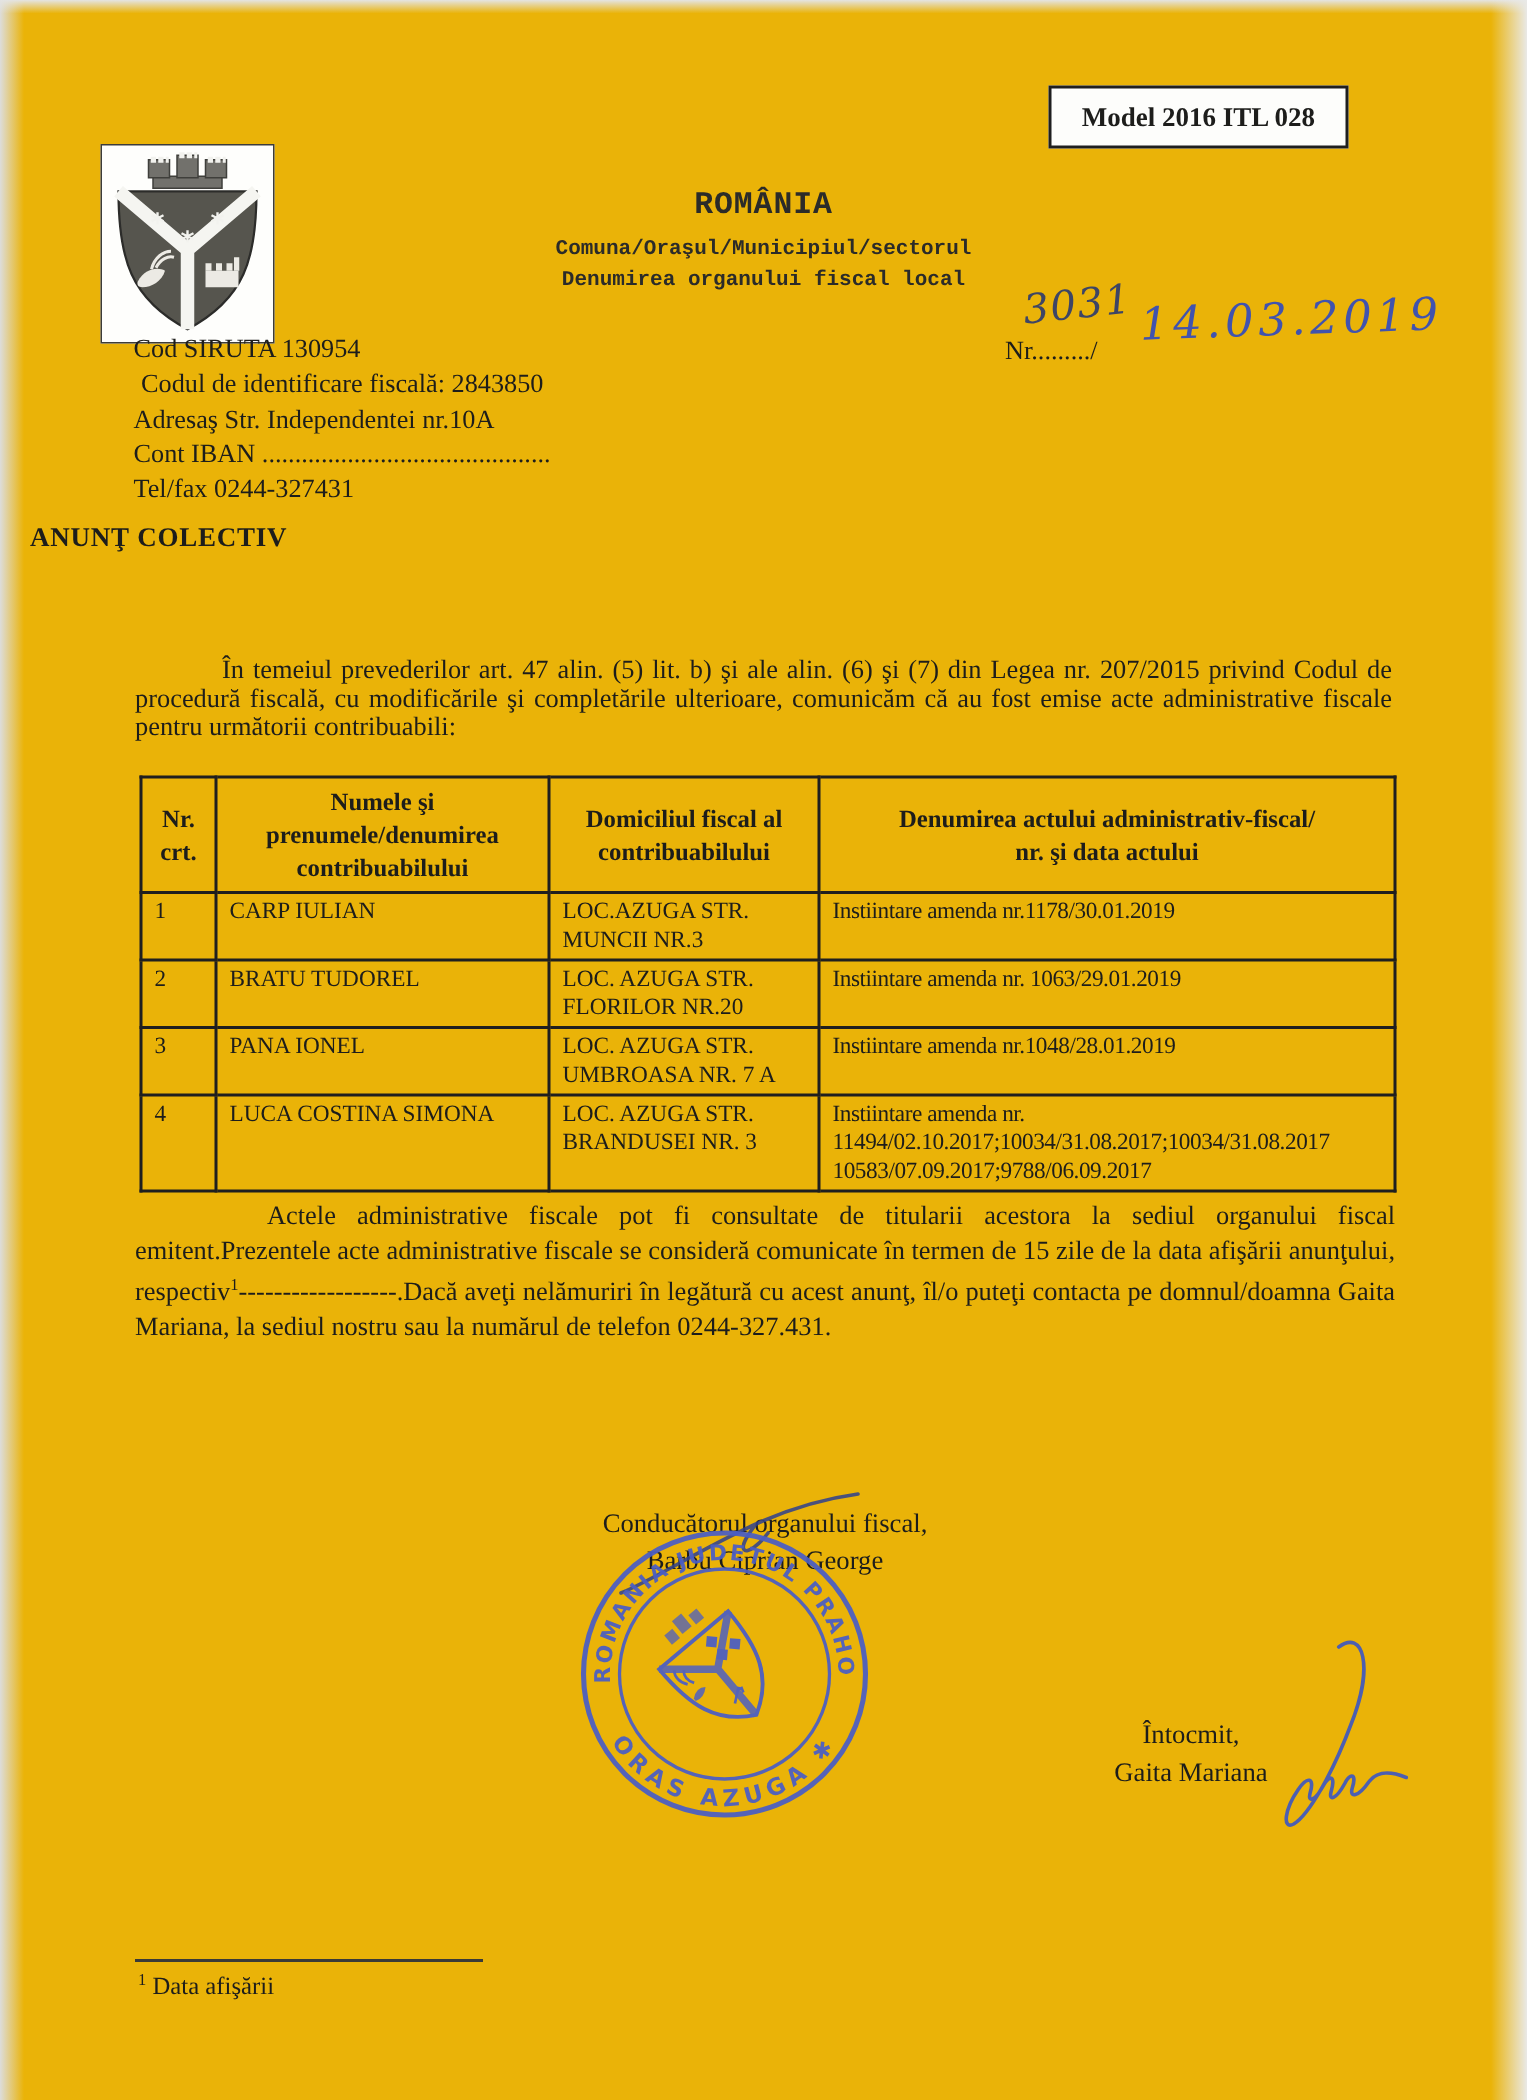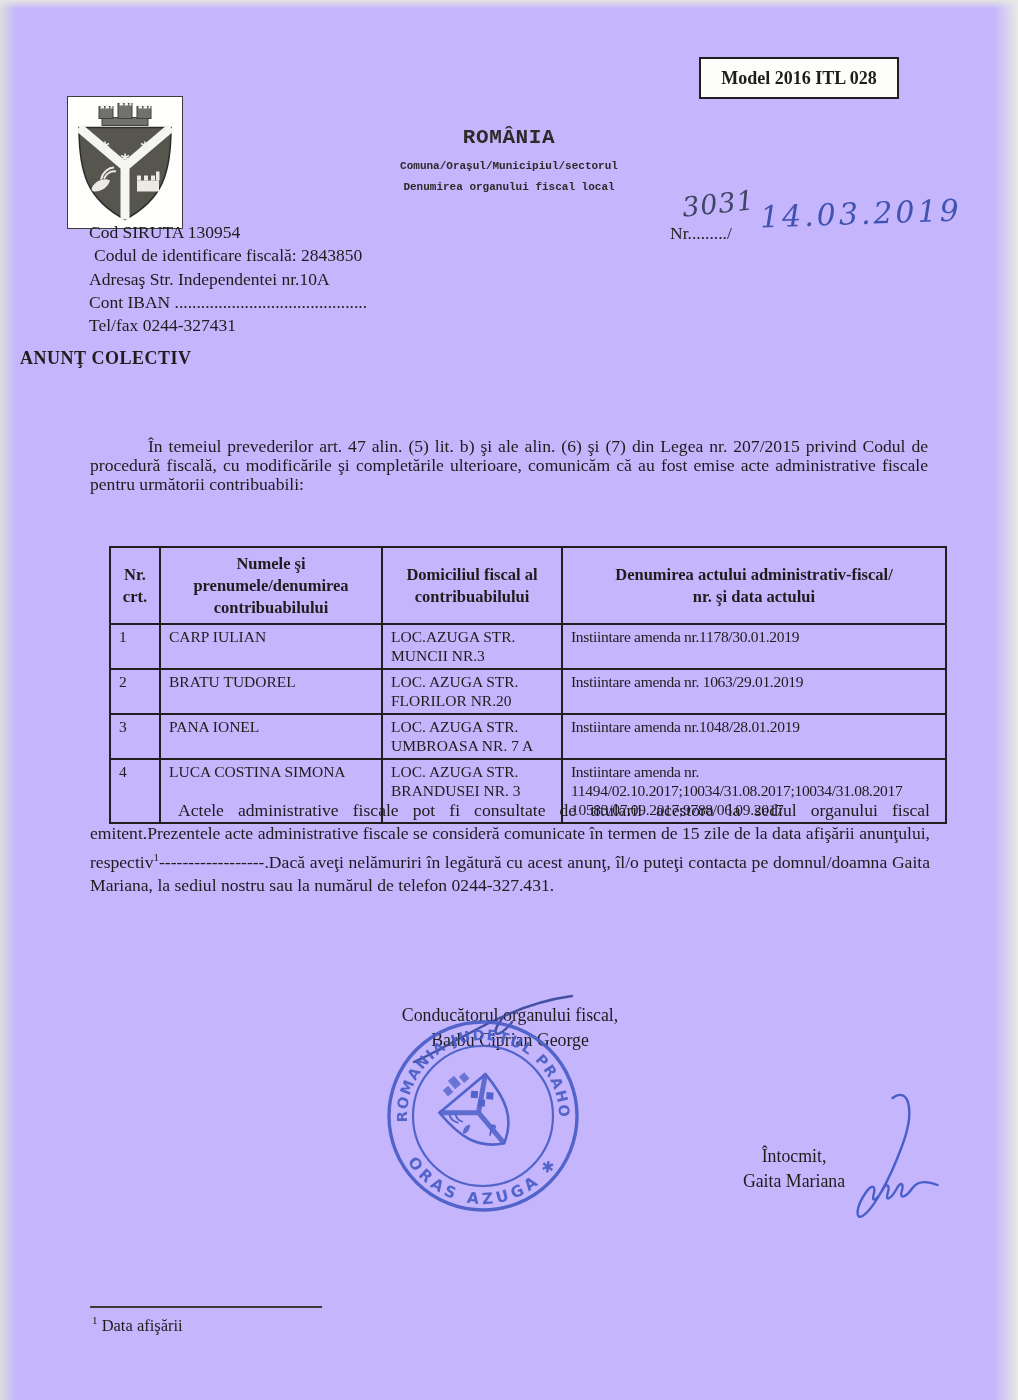--- a/index.html
+++ b/index.html
@@ -1,54 +1,54 @@
 <!DOCTYPE html>
 <html><head>
 <meta charset="utf-8">
 <style>
   html,body{margin:0;padding:0;background:#e6e6e4;}
-  .page{position:relative;width:1018px;height:1400px;margin:0 auto;background:#c4b5fd;
+  .page{position:relative;width:1018px;height:1400px;margin:0 auto;background:#eab308;
         font-family:"Liberation Serif",serif;color:#1d1d1b;overflow:hidden;}
   .scan-edge-left{position:absolute;left:0;top:0;bottom:0;width:16px;
         background:linear-gradient(90deg,#dddddb,rgba(252,252,250,0));}
   .scan-edge-top{position:absolute;left:0;top:0;right:0;height:9px;
         background:linear-gradient(180deg,#e4e4e2,rgba(252,252,250,0));}
   .scan-edge-right{position:absolute;right:0;top:0;bottom:0;width:24px;
         background:linear-gradient(270deg,#e9e9e7,rgba(252,252,250,0));}
 
   .model-box{position:absolute;left:699px;top:57px;width:196px;height:38px;border:2px solid #1f1f1f;
         display:flex;align-items:center;justify-content:center;font-weight:bold;font-size:18px;background:#fdfdfb;}
 
   .arms{position:absolute;left:67px;top:96px;width:114px;height:131px;border:1px solid #3c3c3a;
         background:#fefefc;display:flex;align-items:center;justify-content:center;}
 
   .gov-header{position:absolute;left:299px;top:126px;width:420px;text-align:center;
         font-family:Liberation Mono, monospace;font-weight:bold;color:#2b2b29;}
   .gov-country{font-size:21px;letter-spacing:.6px;}
-  .gov-line{font-size:11px;line-height:21px;}
+  .gov-line{font-size:14px;line-height:21px;}
   .gov-line.first{margin-top:7px;}
 
   .issuer{position:absolute;left:89px;top:221px;font-size:17.5px;line-height:23.3px;}
   .issuer .ind{padding-left:5px;}
 
   .reg{position:absolute;left:670px;top:192px;width:300px;height:64px;}
   .reg-number{position:absolute;left:12px;top:-4px;font-size:27px;font-style:italic;color:#3e4565;
         transform:rotate(-6deg);font-family:"DejaVu Serif",serif;letter-spacing:1px;}
   .reg-label{position:absolute;left:0;top:31px;font-size:17.5px;}
   .reg-date{position:absolute;left:90px;top:4px;font-size:30px;font-style:italic;color:#4153ae;
         transform:rotate(-2deg);font-family:"DejaVu Serif",serif;letter-spacing:3px;}
 
   .doc-title{position:absolute;left:0;top:348px;width:100%;text-align:left;font-size:18px;
         font-weight:bold;letter-spacing:.5px;padding-left:20px;}
   .doc-subtitle{position:absolute;left:0;top:382px;width:100%;text-align:center;font-size:20px;font-weight:bold;}
 
   .intro{position:absolute;left:90px;top:437px;width:838px;font-size:17.6px;line-height:19px;
         text-align:justify;text-indent:58px;}
 
-  table.main{position:absolute;left:93px;top:546px;width:836px;border-collapse:collapse;table-layout:fixed;margin-left:16px;}
+  table.main{position:absolute;left:93px;top:517px;width:836px;border-collapse:collapse;table-layout:fixed;}
   table.main th,table.main td{border:2px solid #1f1f1f;white-space:pre-line;}
   table.main th{font-size:16.5px;font-weight:bold;text-align:center;vertical-align:middle;
         padding:5px 4px;line-height:1.32;height:64px;}
   table.main td{font-size:15.5px;vertical-align:top;padding:2px 8px 3px;line-height:19px;}
   td.num{font-size:17px;padding-left:12px;}
   td.act{letter-spacing:-0.3px;}
   tr.r1 td,tr.r2 td,tr.r3 td{height:38px;}
   tr.r4 td{height:57px;}
 
   .closing{position:absolute;left:90px;top:799px;width:840px;font-size:17.6px;line-height:23.4px;

